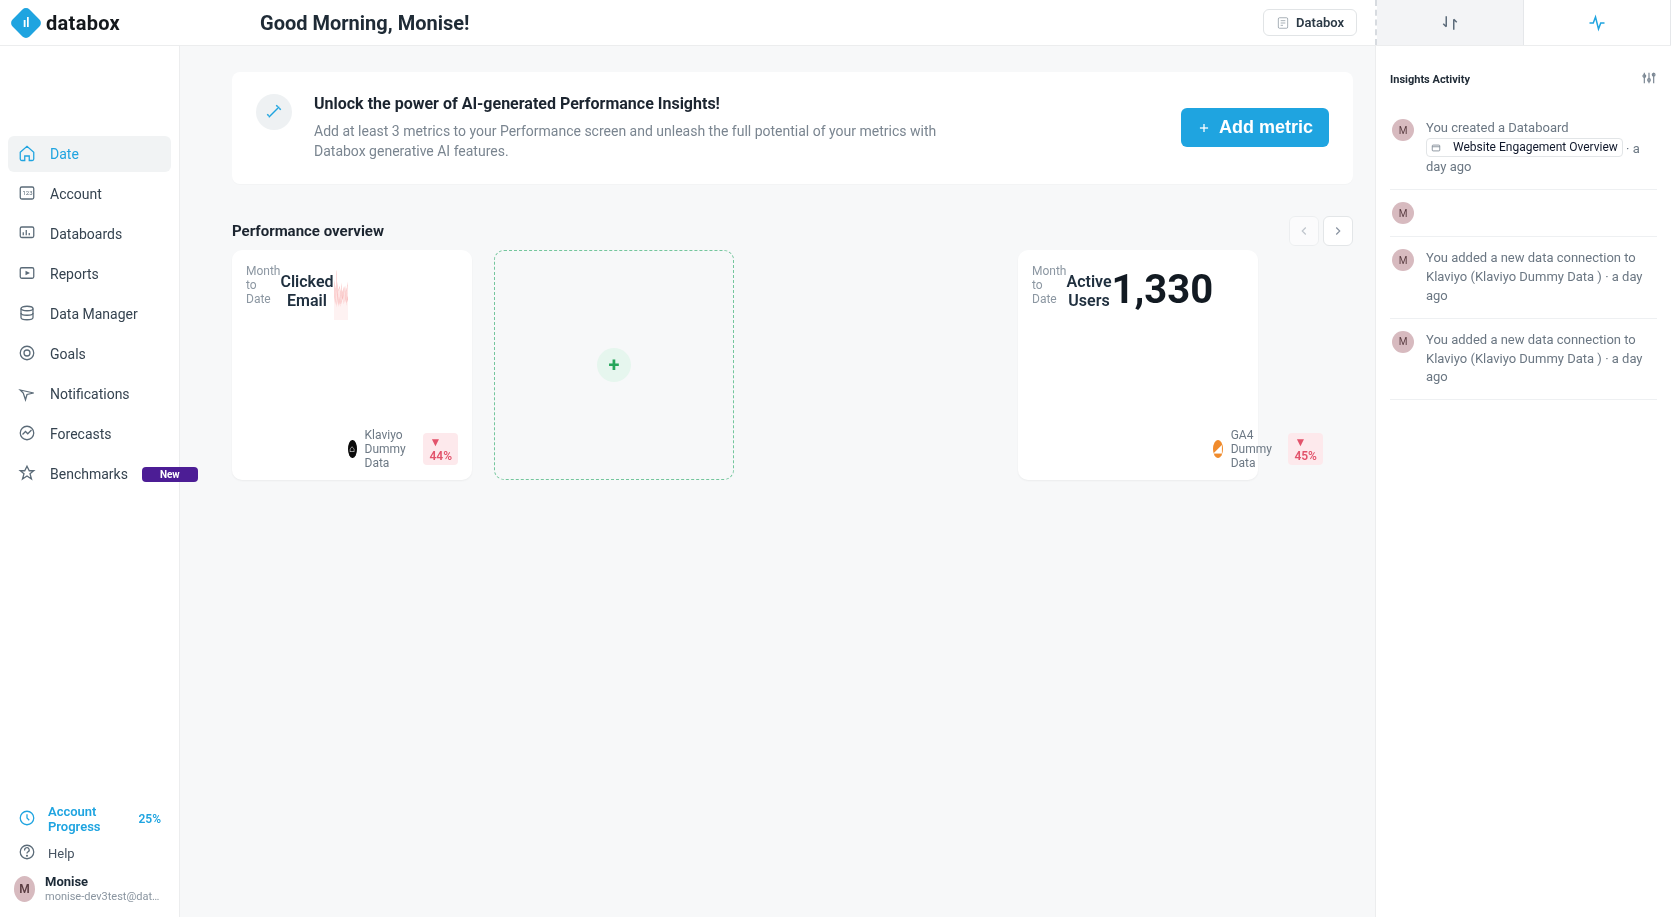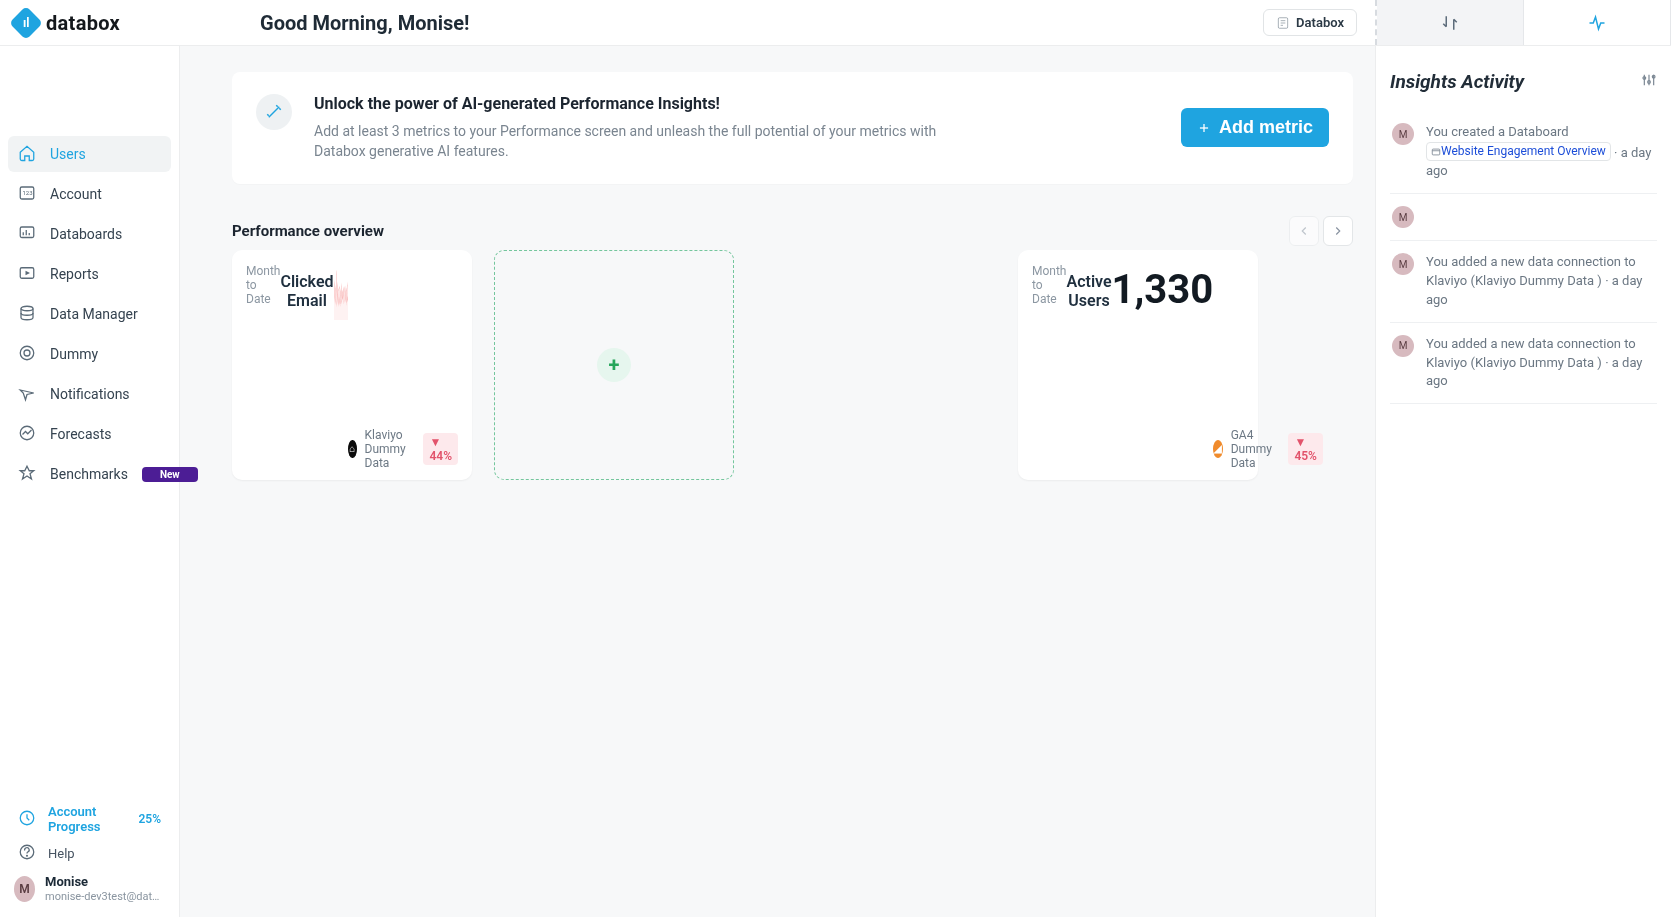--- a/index.html
+++ b/index.html
@@ -144,31 +144,31 @@
     display:flex;align-items:center;justify-content:center;color:#26a65b;font-size:20px;font-weight:700;
   }
   .ghost-tile{width:240px;height:230px;border-radius:10px;background:transparent;}
 
   
   .rightpanel{
     width:296px;background:#fff;border-left:1px solid #ecedee;
     padding:24px 14px;display:flex;flex-direction:column;
   }
   .rp-head{display:flex;align-items:center;margin-bottom:18px;}
-  .rp-title{font-size:19px;font-weight:700;color:#222d38;font-style:italic;}
+  .rp-title{font-size:11px;font-weight:700;color:#222d38;}
   .rp-filter{margin-left:auto;}
   .rp-filter svg{width:16px;height:16px;stroke:#7c8894;fill:none;stroke-width:1.8;}
   .activity-item{
     display:flex;gap:12px;border-bottom:1px solid #eef0f2;padding:12px 2px;
   }
   .act-avatar{width:22px;height:22px;border-radius:50%;background:#d7babf;flex-shrink:0;display:inline-flex;align-items:center;justify-content:center;font-size:10px;color:#5a3d42;}
   .act-text{font-size:13px;color:#6b7783;line-height:1.45;}
   .act-text .tag{
-    display:inline-flex;align-items:center;gap:0;
-    border:1px solid #e2e5e7;border-radius:4px;padding:0 4px;font-size:12px;color:#1d4ed8;
+    display:inline-flex;align-items:center;gap:12px;
+    border:1px solid #e2e5e7;border-radius:4px;padding:0 4px;font-size:12px;color:#0f172a;
   }
   .act-text .tag svg{width:10px;height:10px;stroke:#7b8692;fill:none;stroke-width:2;}
   .act-time::before{content:" · "}
 
 </style>
 </head>
 <body>
 
 <div class="app">
 
@@ -206,21 +206,21 @@
 
   <div class="body-row">
 
     <div class="sidebar">
       <div class="nav-list">
 
         <div class="nav-item active">
           <span class="nav-icon"><svg viewBox="0 0 24 24">
                 <path d="M3 11l9-8 9 8v9a2 2 0 0 1-2 2h-4v-6h-6v6H5a2 2 0 0 1-2-2z"></path>
               </svg></span>
-          <span>Users</span>
+          <span>Date</span>
         </div>
         <div class="nav-item">
           <span class="nav-icon"><svg viewBox="0 0 24 24">
                 <rect x="3" y="4" width="18" height="16" rx="2"></rect>
                 <text x="6" y="15" font-size="8" fill="#5b6b78" stroke="none">123</text>
               </svg></span>
           <span>Account</span>
         </div>
         <div class="nav-item">
           <span class="nav-icon"><svg viewBox="0 0 24 24">
@@ -244,21 +244,21 @@
                 <path d="M4 6v6c0 1.7 3.6 3 8 3s8-1.3 8-3V6"></path>
                 <path d="M4 12v6c0 1.7 3.6 3 8 3s8-1.3 8-3v-6"></path>
               </svg></span>
           <span>Data Manager</span>
         </div>
         <div class="nav-item">
           <span class="nav-icon"><svg viewBox="0 0 24 24">
                 <circle cx="12" cy="12" r="9"></circle>
                 <circle cx="12" cy="12" r="4"></circle>
               </svg></span>
-          <span>Dummy</span>
+          <span>Goals</span>
         </div>
         <div class="nav-item">
           <span class="nav-icon"><svg viewBox="0 0 24 24">
                 <path d="M3 8l18 4-9 2-2 7-3-9z"></path>
               </svg></span>
           <span>Notifications</span>
         </div>
         <div class="nav-item">
           <span class="nav-icon"><svg viewBox="0 0 24 24">
                 <circle cx="12" cy="12" r="9"></circle>

